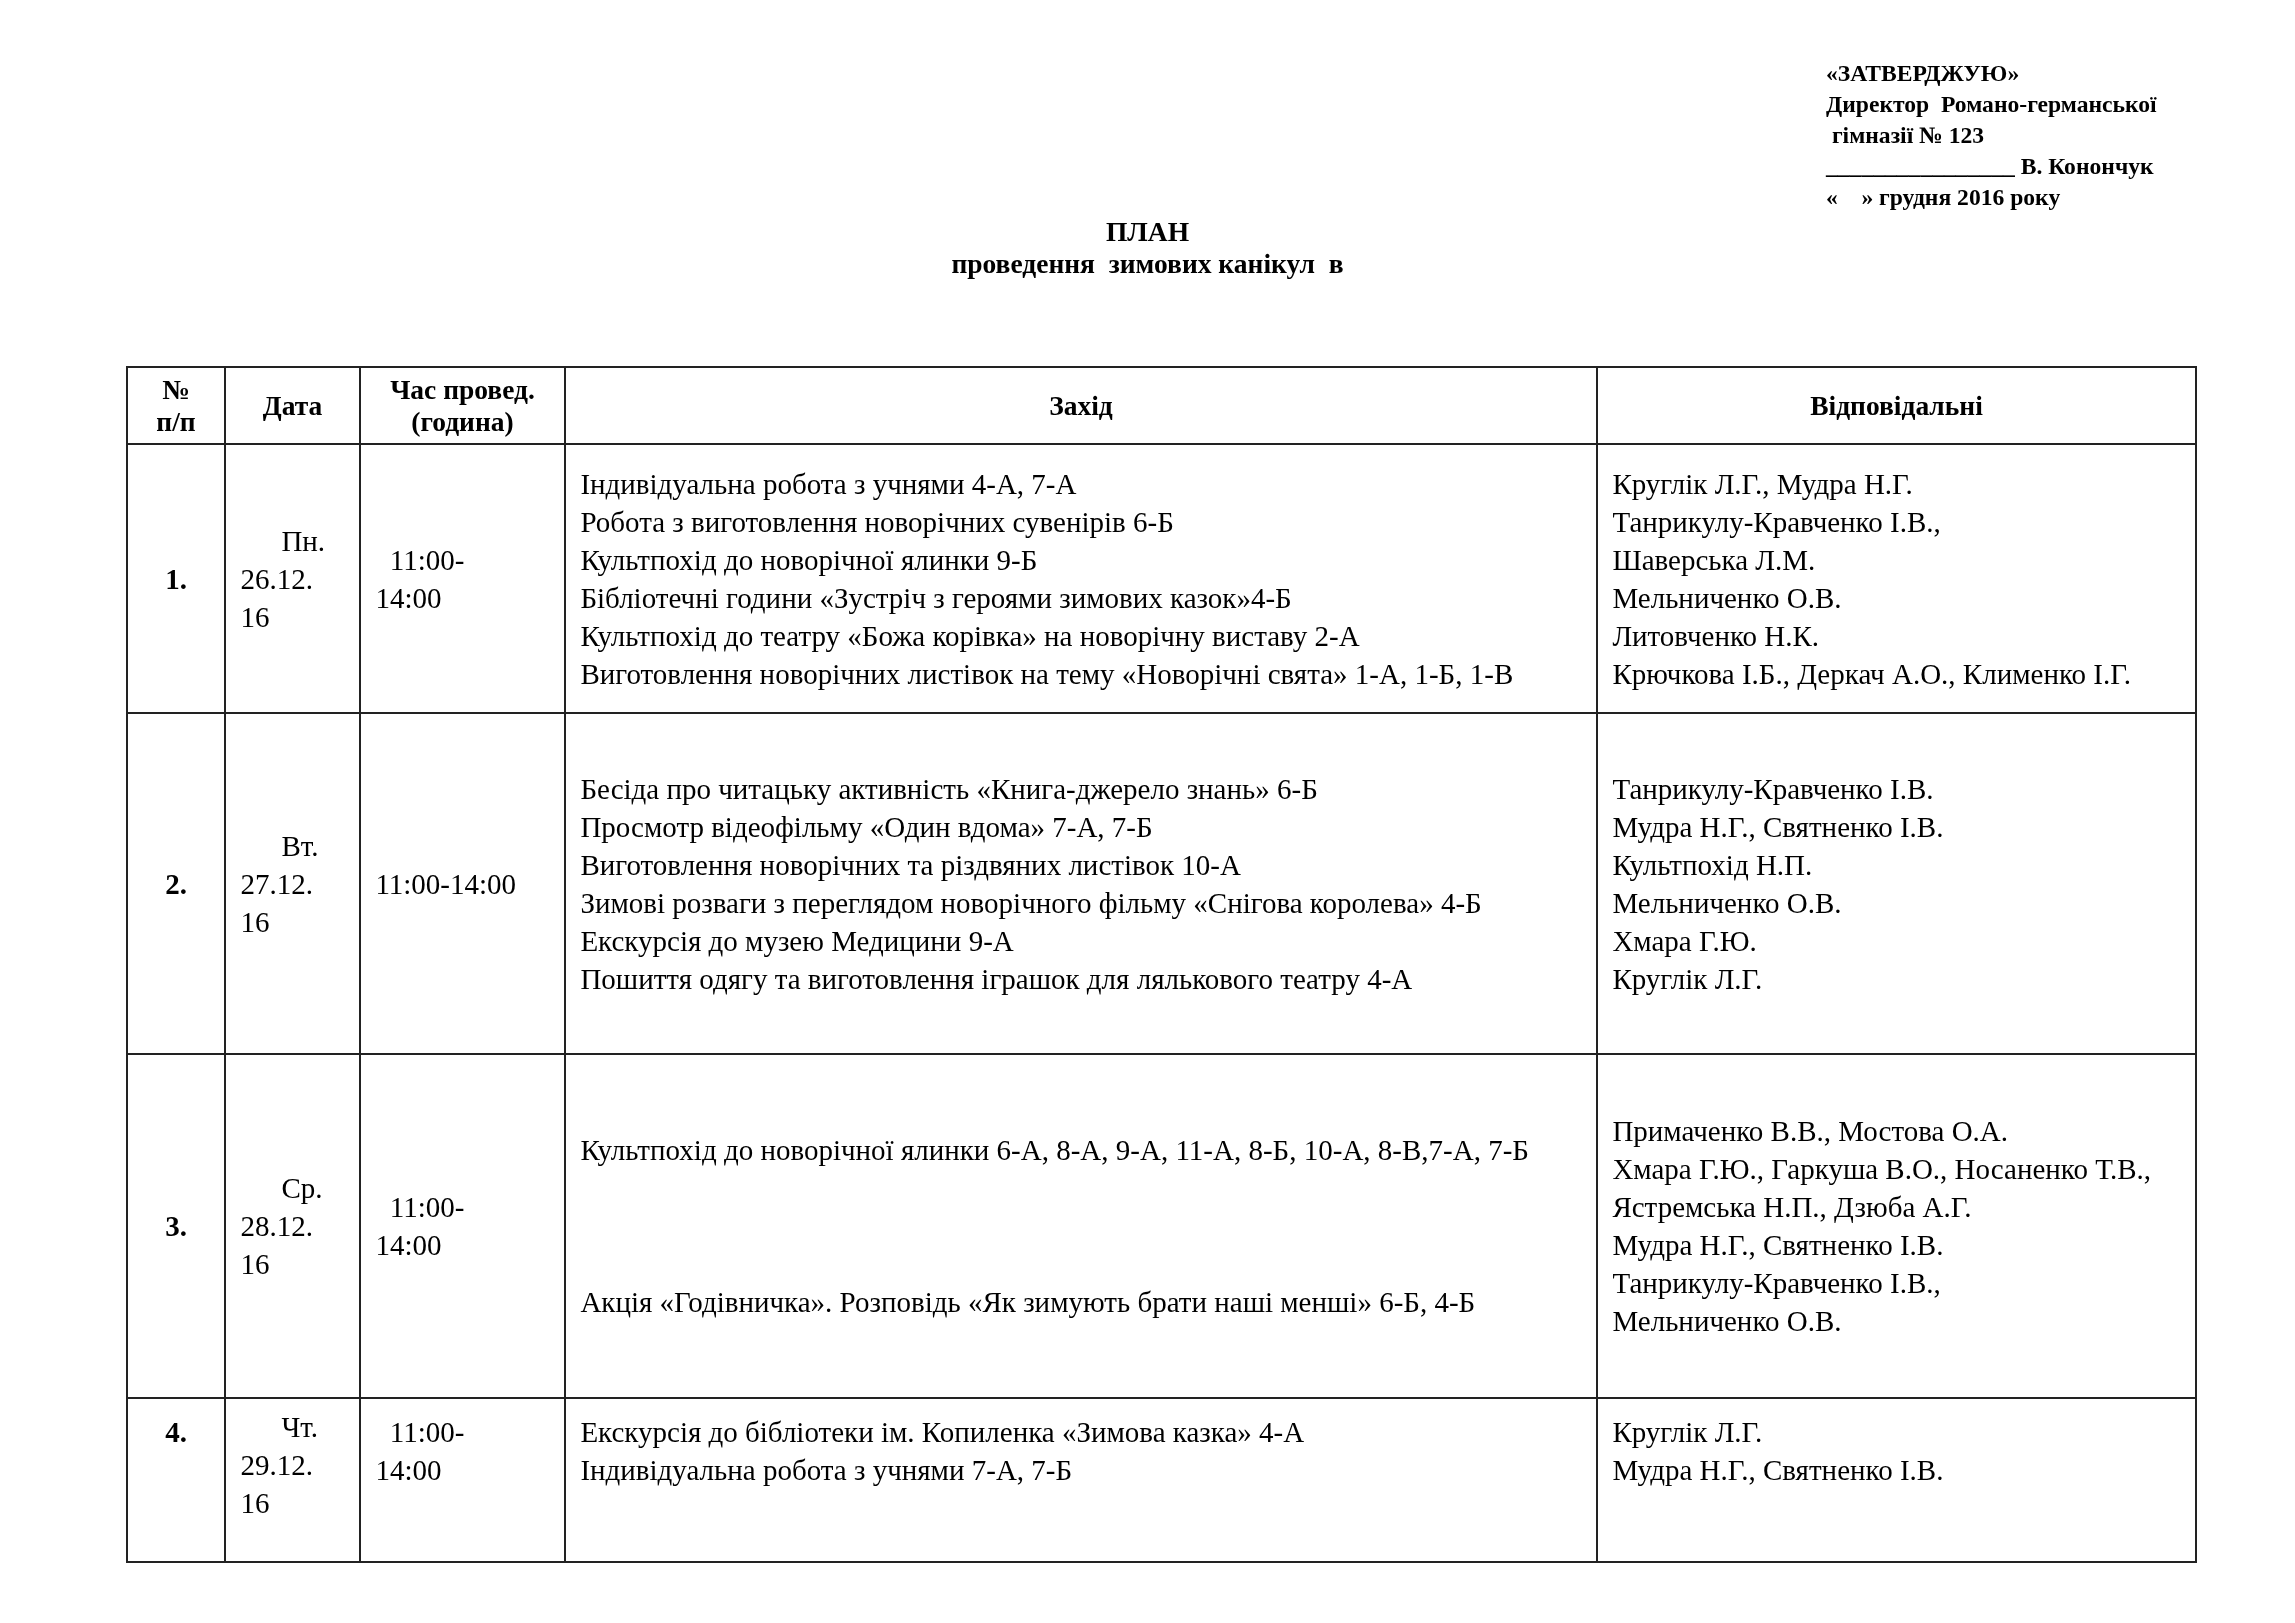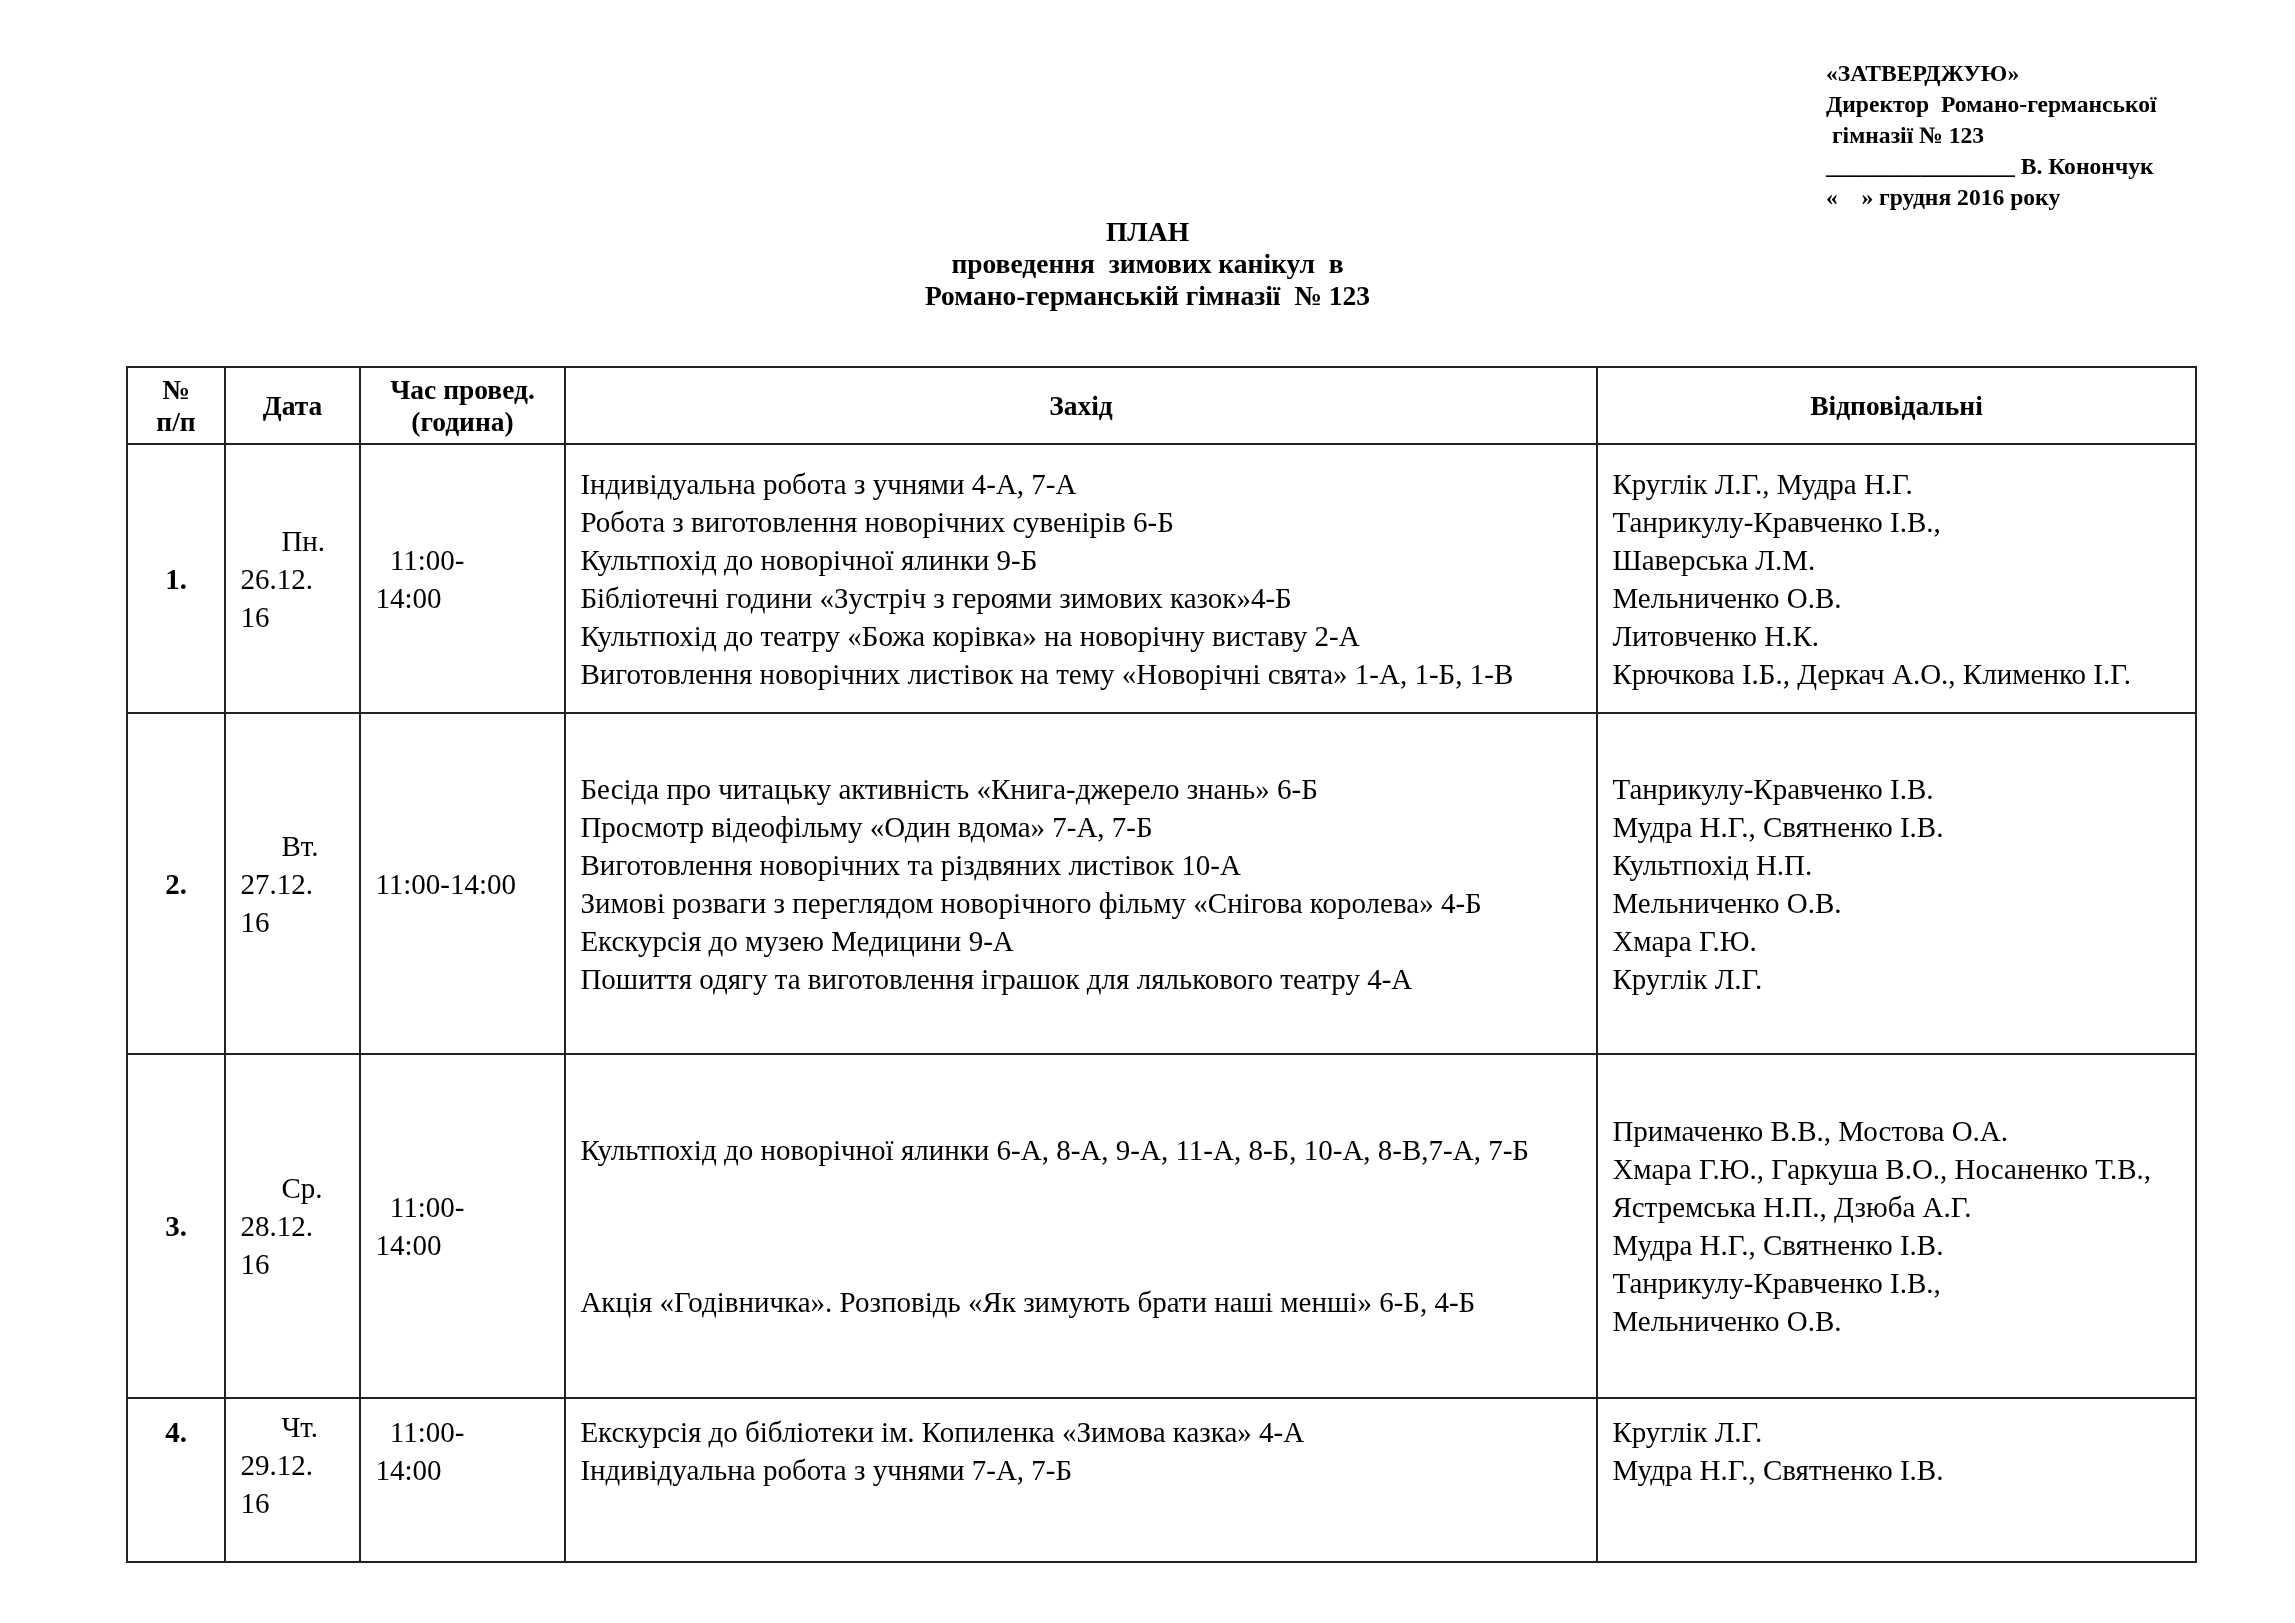--- a/index.html
+++ b/index.html
@@ -46,21 +46,20 @@
   <div>«ЗАТВЕРДЖУЮ»</div>
   <div>Директор  Романо-германської</div>
   <div> гімназії № 123</div>
   <div>________________ В. Конончук</div>
   <div>«    » грудня 2016 року</div>
 </div>
 
 <div class="title">
   <div>ПЛАН</div>
   <div>проведення  зимових канікул  в</div>
-  <div>Романо-германській гімназії  № 123</div>
 </div>
 
 <table class="plan">
   <colgroup>
     <col style="width:98px">
     <col style="width:135px">
     <col style="width:205px">
     <col style="width:1032px">
     <col style="width:599px">
   </colgroup>

